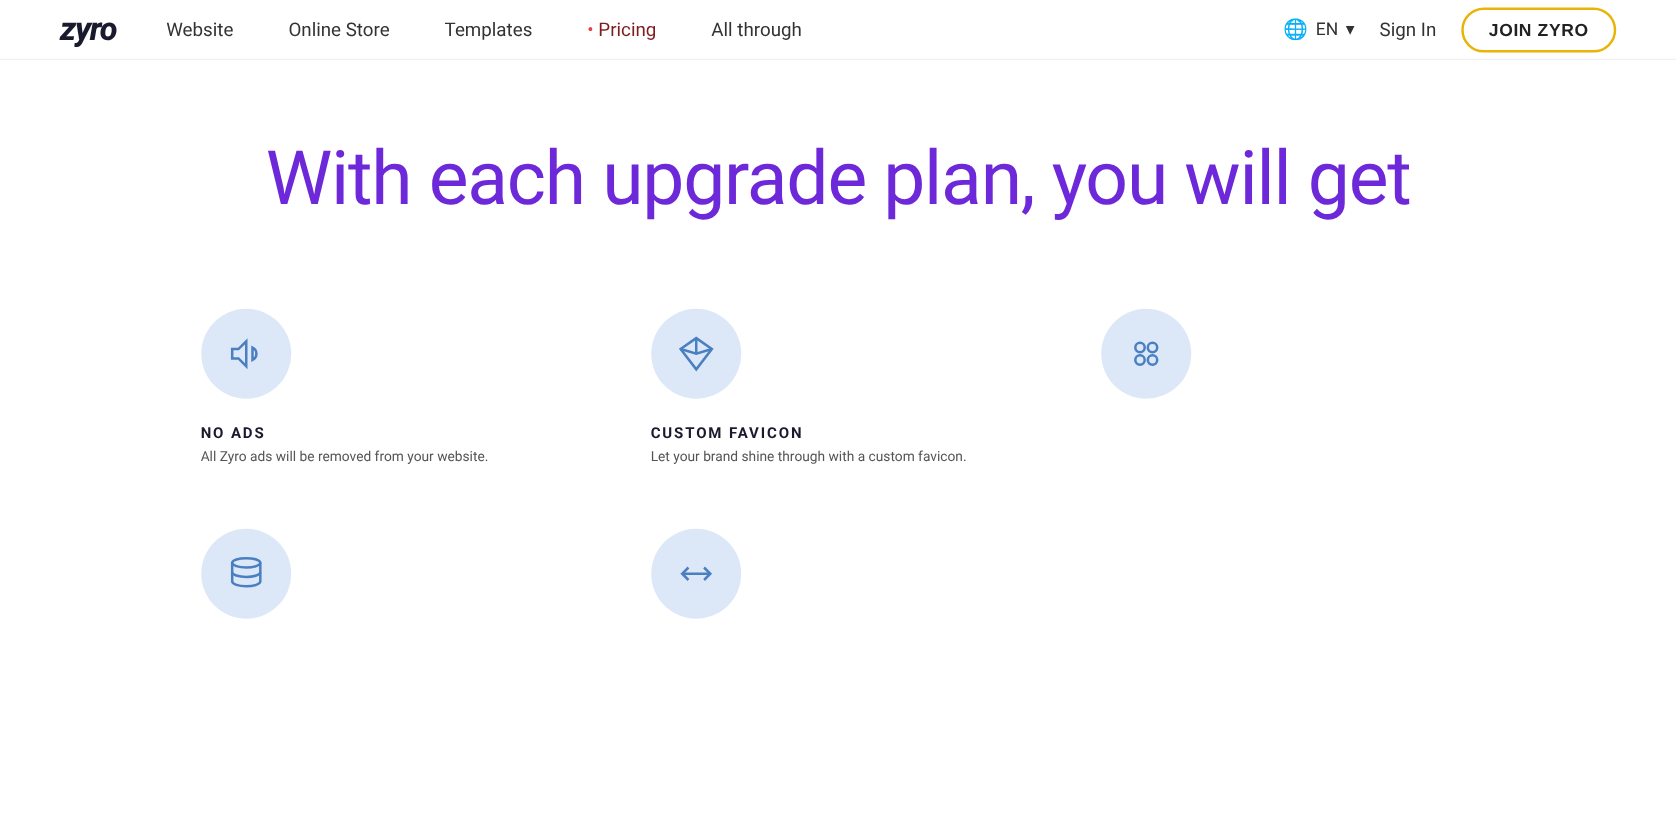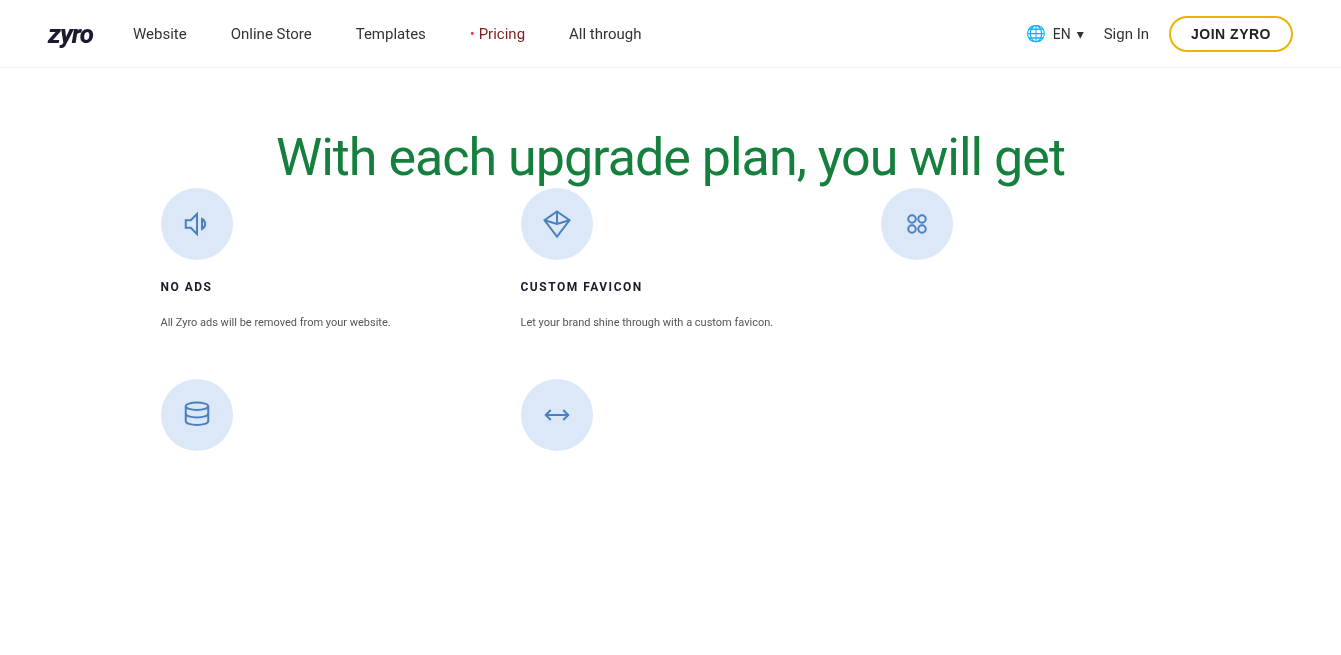--- a/index.html
+++ b/index.html
@@ -4,21 +4,21 @@
   <style>
     * { margin: 0; padding: 0; box-sizing: border-box; }
     body { font-family: -apple-system, BlinkMacSystemFont, 'Segoe UI', Roboto, sans-serif; background: #fff; color: #222; }
 
     
     .navbar {
       display: flex;
       align-items: center;
       justify-content: space-between;
       padding: 0 48px;
-      height: 68px;
+      height: 48px;
       border-bottom: 1px solid #f0f0f0;
       position: sticky;
       top: 0;
       background: #fff;
       z-index: 100;
     }
     .navbar-left { display: flex; align-items: center; gap: 40px; }
     .logo {
       font-size: 26px;
       font-weight: 800;
@@ -57,24 +57,25 @@
     
     .main-content {
       max-width: 1100px;
       margin: 0 auto;
       padding: 60px 40px 40px;
     }
 
     
     .hero-title {
       text-align: center;
-      font-size: 52px;
+      font-size: 60px;
       font-weight: 400;
       line-height: 1.15;
-      color: #15803d;
+      color: #6d28d9;
+      margin-bottom: 70px;
       letter-spacing: -1px;
     }
 
     
     .features-grid {
       display: grid;
       grid-template-columns: repeat(3, 1fr);
       gap: 48px 60px;
     }
     .feature-item {}
@@ -94,21 +95,21 @@
       stroke: #4a7fc1;
       fill: none;
       stroke-width: 1.6;
     }
     .feature-title {
       font-size: 12px;
       font-weight: 700;
       letter-spacing: 1.5px;
       text-transform: uppercase;
       color: #1a1a2e;
-      margin-bottom: 20px;
+      margin-bottom: 4px;
     }
     .feature-desc {
       font-size: 11px;
       color: #555;
       line-height: 1.6;
     }
 
     
     .page-wrap {
       min-height: 655px;

